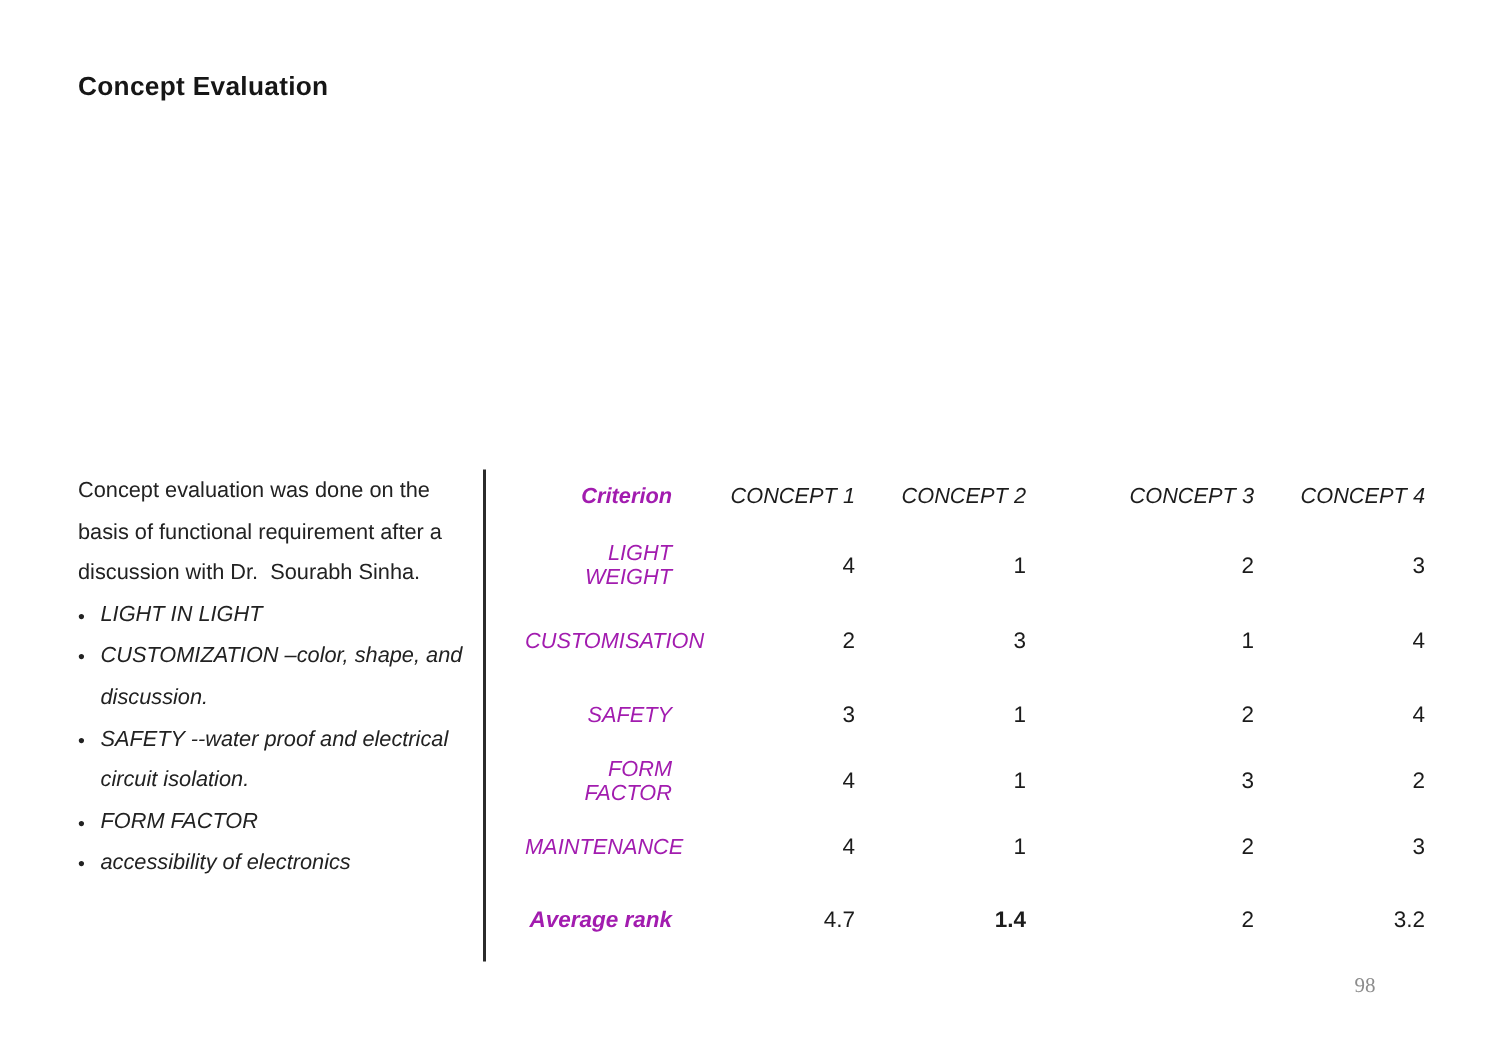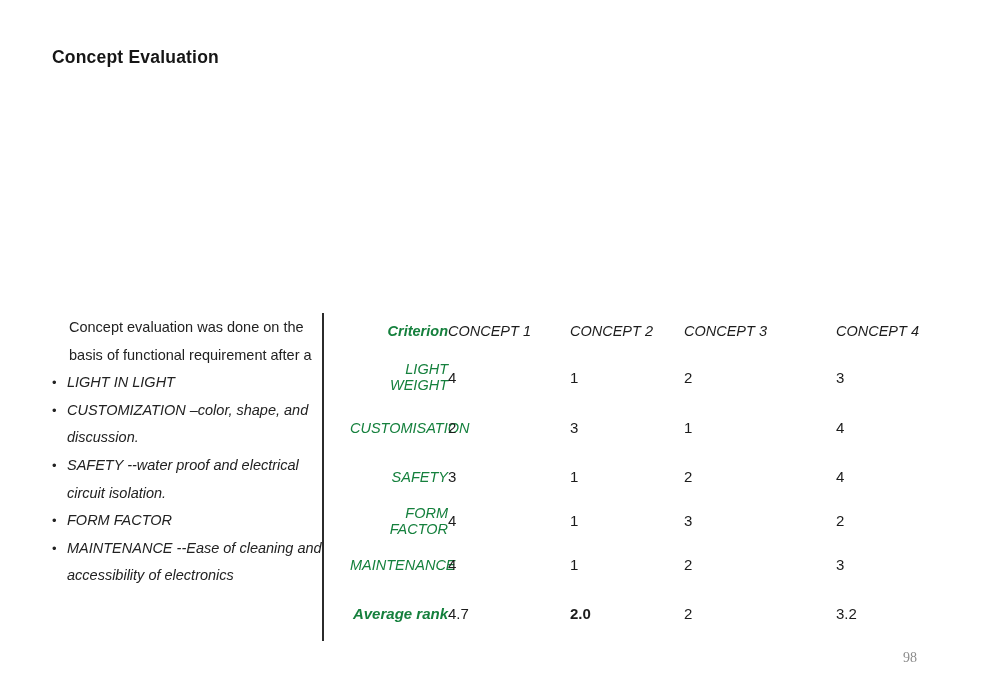--- a/index.html
+++ b/index.html
@@ -17,21 +17,21 @@
     position: absolute; left: 52px; top: 47px;
     font-size: 17.5px; font-weight: bold; letter-spacing: 0.2px;
     color: #161616;
   }
 
   
   .left-col {
     position: absolute; left: 52px; top: 314px; width: 285px;
     font-size: 14.5px; line-height: 27.6px; color: #222222;
   }
-  .pline { white-space: pre-wrap; margin-left: 17px; }
+  .pline { white-space: pre-wrap; }
   .bullets { font-style: italic; }
   .bullet { display: flex; }
   .bullet .marker {
     flex: 0 0 15px; width: 15px;
     font-style: normal; font-size: 13px;
   }
   .bullet .btext { flex: 1; }
 
   
   .divider {
@@ -48,43 +48,44 @@
   }
   .trow.rh  { height: 40px; }
   .trow.r0  { height: 52px; }
   .trow.r1  { height: 49px; }
   .trow.r2  { height: 49px; }
   .trow.r3  { height: 39px; }
   .trow.r4  { height: 49px; }
   .trow.r5  { height: 48px; }
   .tlabel {
     text-align: right; font-style: italic; font-size: 14.5px;
-    color: #15803d;
+    color: #a21caf;
   }
-  .tval { text-align: left; font-size: 15px; color: #1c1c1c; }
+  .tval { text-align: right; font-size: 15px; color: #1c1c1c; }
   .trow.rh .tlabel { font-weight: bold; }
   .trow.rh .tval { font-style: italic; font-size: 14.5px; }
   .trow.r5 .tlabel { font-weight: bold; font-size: 15px; }
   .cell-bold { font-weight: bold; }
 
   .pagenum {
     position: absolute; left: 903px; top: 650px;
     font-size: 14px; color: #8c8c8c; font-family: Liberation Serif, serif;
   }
 </style>
 </head>
 <body>
 
 <div class="page">
 
   <div class="title">Concept Evaluation</div>
 
   <div class="left-col">
     <div class="pline">Concept evaluation was done on the</div>
     <div class="pline">basis of functional requirement after a</div>
+    <div class="pline">discussion with Dr.  Sourabh Sinha.</div>
 
     <div class="bullets">
       <div class="bullet">
         <span class="marker">•</span>
         <div class="btext">
           <div>LIGHT IN LIGHT</div>
         </div>
       </div>
       <div class="bullet">
         <span class="marker">•</span>
@@ -102,21 +103,20 @@
       </div>
       <div class="bullet">
         <span class="marker">•</span>
         <div class="btext">
           <div>FORM FACTOR</div>
         </div>
       </div>
       <div class="bullet">
         <span class="marker">•</span>
         <div class="btext">
-          <div>MAINTENANCE --Ease of cleaning and</div>
           <div>accessibility of electronics</div>
         </div>
       </div>
     </div>
   </div>
 
   <div class="divider"></div>
 
   <div class="etable">
     <div class="trow rh">
@@ -163,21 +163,21 @@
       <div class="tlabel">MAINTENANCE</div>
       <div class="tval">4</div>
       <div class="tval">1</div>
       <div class="tval">2</div>
       <div class="tval">3</div>
     </div>
 
     <div class="trow r5">
       <div class="tlabel">Average rank</div>
       <div class="tval">4.7</div>
-      <div class="tval cell-bold">2.0</div>
+      <div class="tval cell-bold">1.4</div>
       <div class="tval">2</div>
       <div class="tval">3.2</div>
     </div>
   </div>
 
   <div class="pagenum">98</div>
 
 </div>
 
 </body></html>

